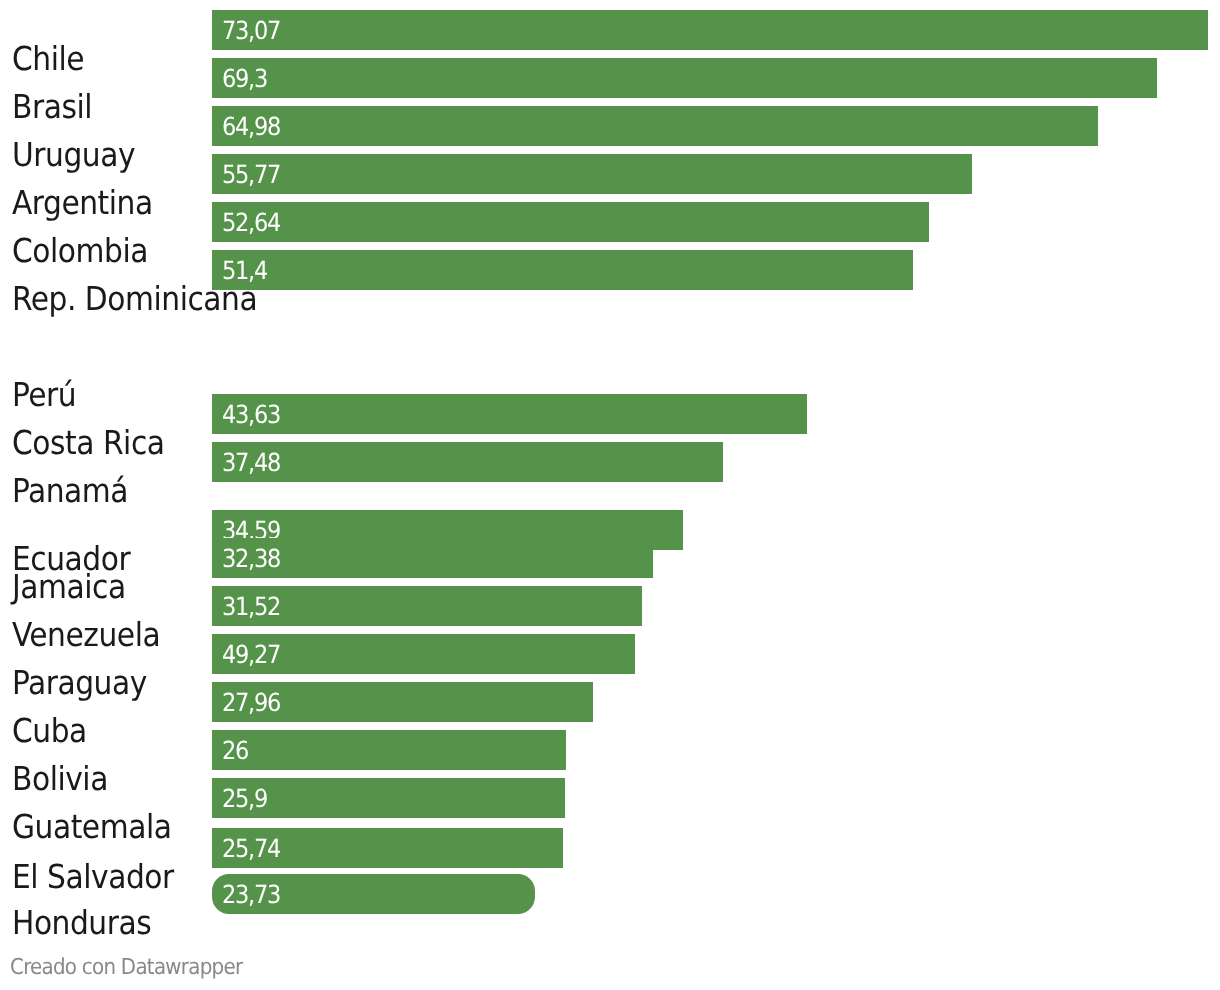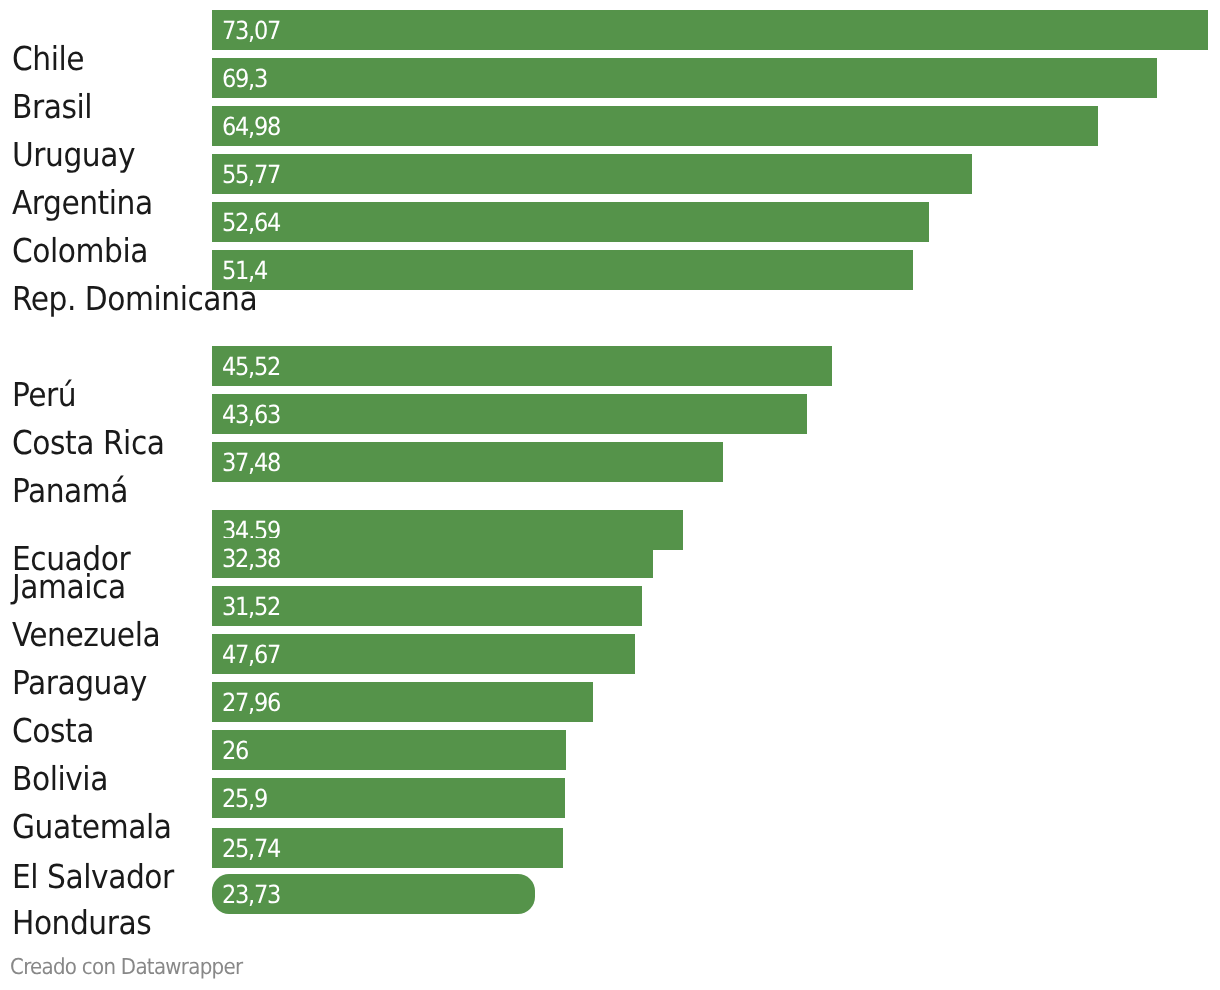--- a/index.html
+++ b/index.html
@@ -52,23 +52,20 @@
     </div>
   </div>
   <div class="row" style="top: 250px; height: 40px;">
     <div class="cat" style="color: rgb(26, 26, 26);">Rep. Dominicana</div>
     <div class="bar" style="left: 212px; height: 40px; width: 700.582px; background: rgb(85, 147, 74);">
       <div class="val" style="color: rgb(255, 255, 255);">51,4</div>
     </div>
   </div>
   <div class="row" style="top: 346px; height: 40px;">
     <div class="cat" style="color: rgb(26, 26, 26);">Perú</div>
-    <div class="bar" style="left: 212px; height: 40px; width: 620.438px; background: rgb(85, 147, 74);">
-      <div class="val" style="color: rgb(255, 255, 255);">45,52</div>
-    </div>
   </div>
   <div class="row" style="top: 394px; height: 40px;">
     <div class="cat" style="color: rgb(26, 26, 26);">Costa Rica</div>
     <div class="bar" style="left: 212px; height: 40px; width: 594.677px; background: rgb(85, 147, 74);">
       <div class="val" style="color: rgb(255, 255, 255);">43,63</div>
     </div>
   </div>
   <div class="row" style="top: 442px; height: 40px;">
     <div class="cat" style="color: rgb(26, 26, 26);">Panamá</div>
     <div class="bar" style="left: 212px; height: 40px; width: 510.852px; background: rgb(85, 147, 74);">
@@ -89,25 +86,25 @@
   </div>
   <div class="row" style="top: 586px; height: 40px;">
     <div class="cat" style="color: rgb(26, 26, 26);">Venezuela</div>
     <div class="bar" style="left: 212px; height: 40px; width: 429.618px; background: rgb(85, 147, 74);">
       <div class="val" style="color: rgb(255, 255, 255);">31,52</div>
     </div>
   </div>
   <div class="row" style="top: 634px; height: 40px;">
     <div class="cat" style="color: rgb(26, 26, 26);">Paraguay</div>
     <div class="bar" style="left: 212px; height: 40px; width: 423.212px; background: rgb(85, 147, 74);">
-      <div class="val" style="color: rgb(255, 255, 255);">47,67</div>
+      <div class="val" style="color: rgb(255, 255, 255);">49,27</div>
     </div>
   </div>
   <div class="row" style="top: 682px; height: 40px;">
-    <div class="cat" style="color: rgb(26, 26, 26);">Costa</div>
+    <div class="cat" style="color: rgb(26, 26, 26);">Cuba</div>
     <div class="bar" style="left: 212px; height: 40px; width: 381.095px; background: rgb(85, 147, 74);">
       <div class="val" style="color: rgb(255, 255, 255);">27,96</div>
     </div>
   </div>
   <div class="row" style="top: 730px; height: 40px;">
     <div class="cat" style="color: rgb(26, 26, 26);">Bolivia</div>
     <div class="bar" style="left: 212px; height: 40px; width: 354.38px; background: rgb(85, 147, 74);">
       <div class="val" style="color: rgb(255, 255, 255);">26</div>
     </div>
   </div>

